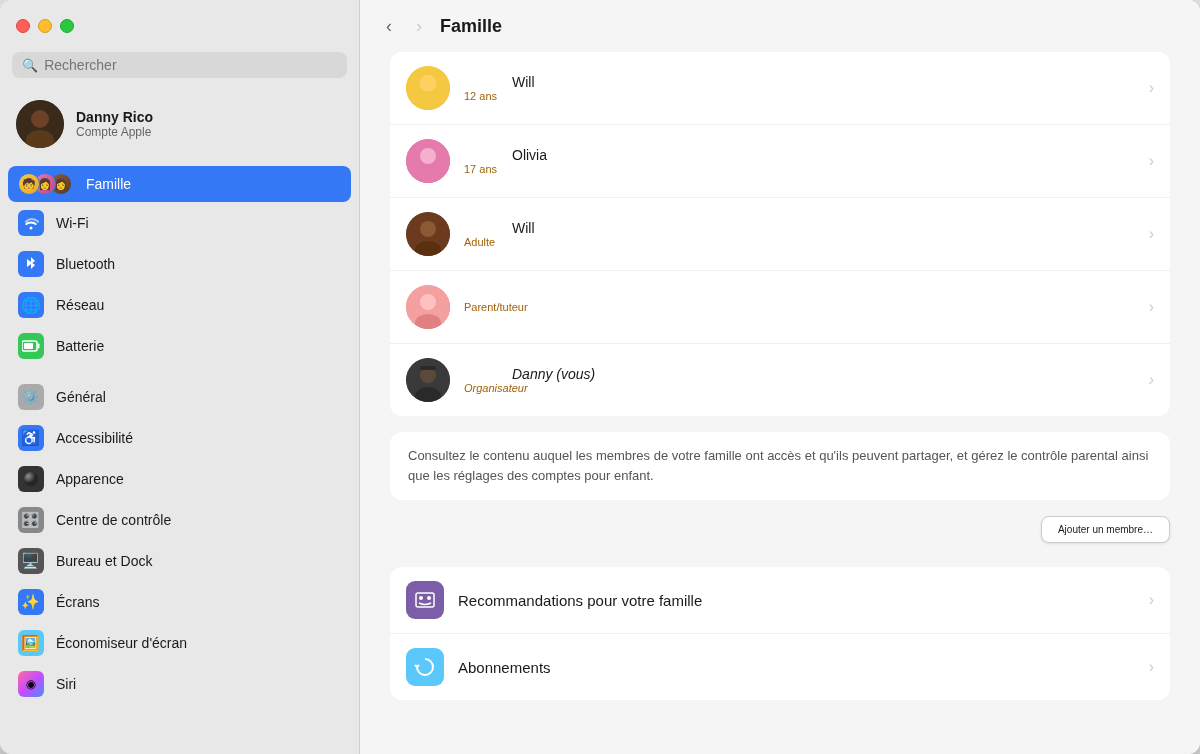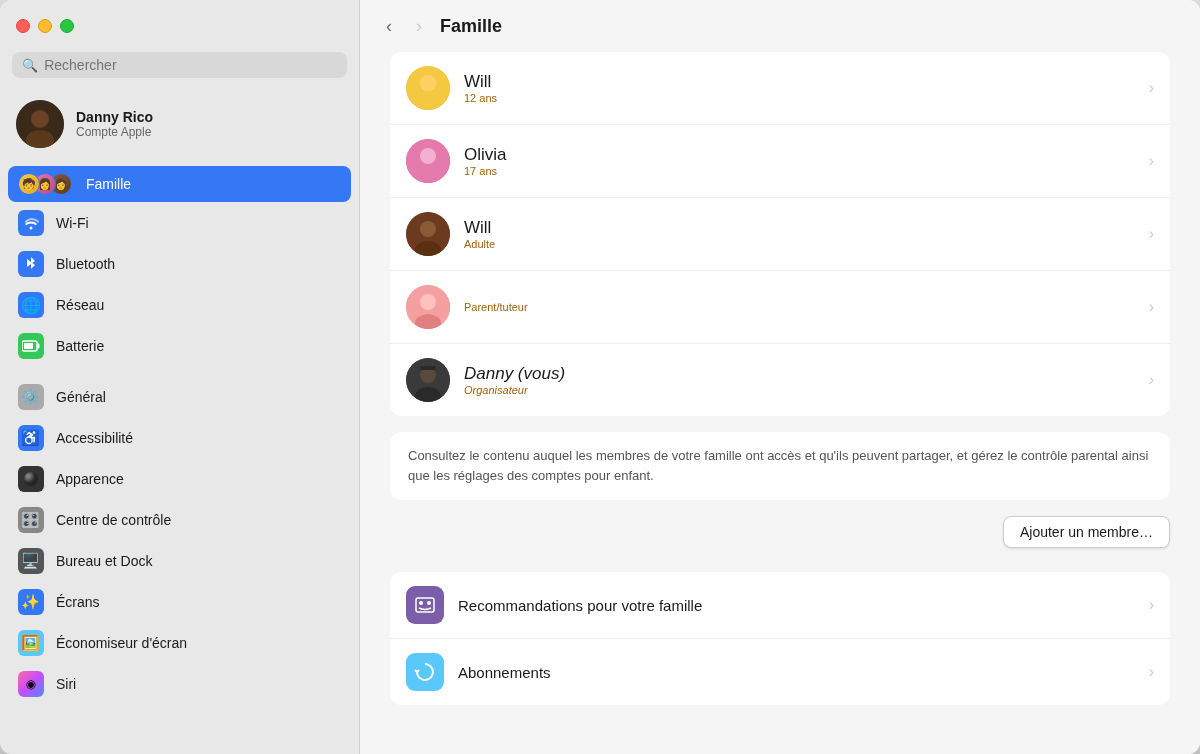--- a/index.html
+++ b/index.html
@@ -176,21 +176,21 @@
     .member-row:last-child { border-bottom: none; font-style: italic; }
     .member-avatar {
       width: 44px; height: 44px;
       border-radius: 50%;
       display: flex; align-items: center; justify-content: center;
       font-size: 26px;
       flex-shrink: 0;
       overflow: hidden;
     }
     .member-info { flex: 1; display: flex; flex-direction: column; }
-    .member-name { font-size: 17px; font-weight: 500; color: #1a1a1a; }
+    .member-name { font-size: 14px; font-weight: 500; color: #1a1a1a; margin-left: 48px; }
     .member-role { font-size: 11px; color: #a16207; }
     .chevron-right { color: #ccc; font-size: 16px; }
 
     
     .info-box {
       background: white;
       border-radius: 12px;
       overflow: hidden;
       margin-bottom: 16px;
     }
@@ -204,21 +204,21 @@
     .add-member-row {
       display: flex;
       justify-content: flex-end;
       margin-bottom: 24px;
     }
     .add-member-btn {
       background: white;
       border: 1px solid #ccc;
       border-radius: 8px;
       padding: 7px 16px;
-      font-size: 14px;
+      font-size: 10px;
       color: #1a1a1a;
       cursor: pointer;
       box-shadow: 0 1px 3px rgba(0,0,0,0.1);
     }
 
     .feature-list {
       background: white;
       border-radius: 12px;
       overflow: hidden;
     }

